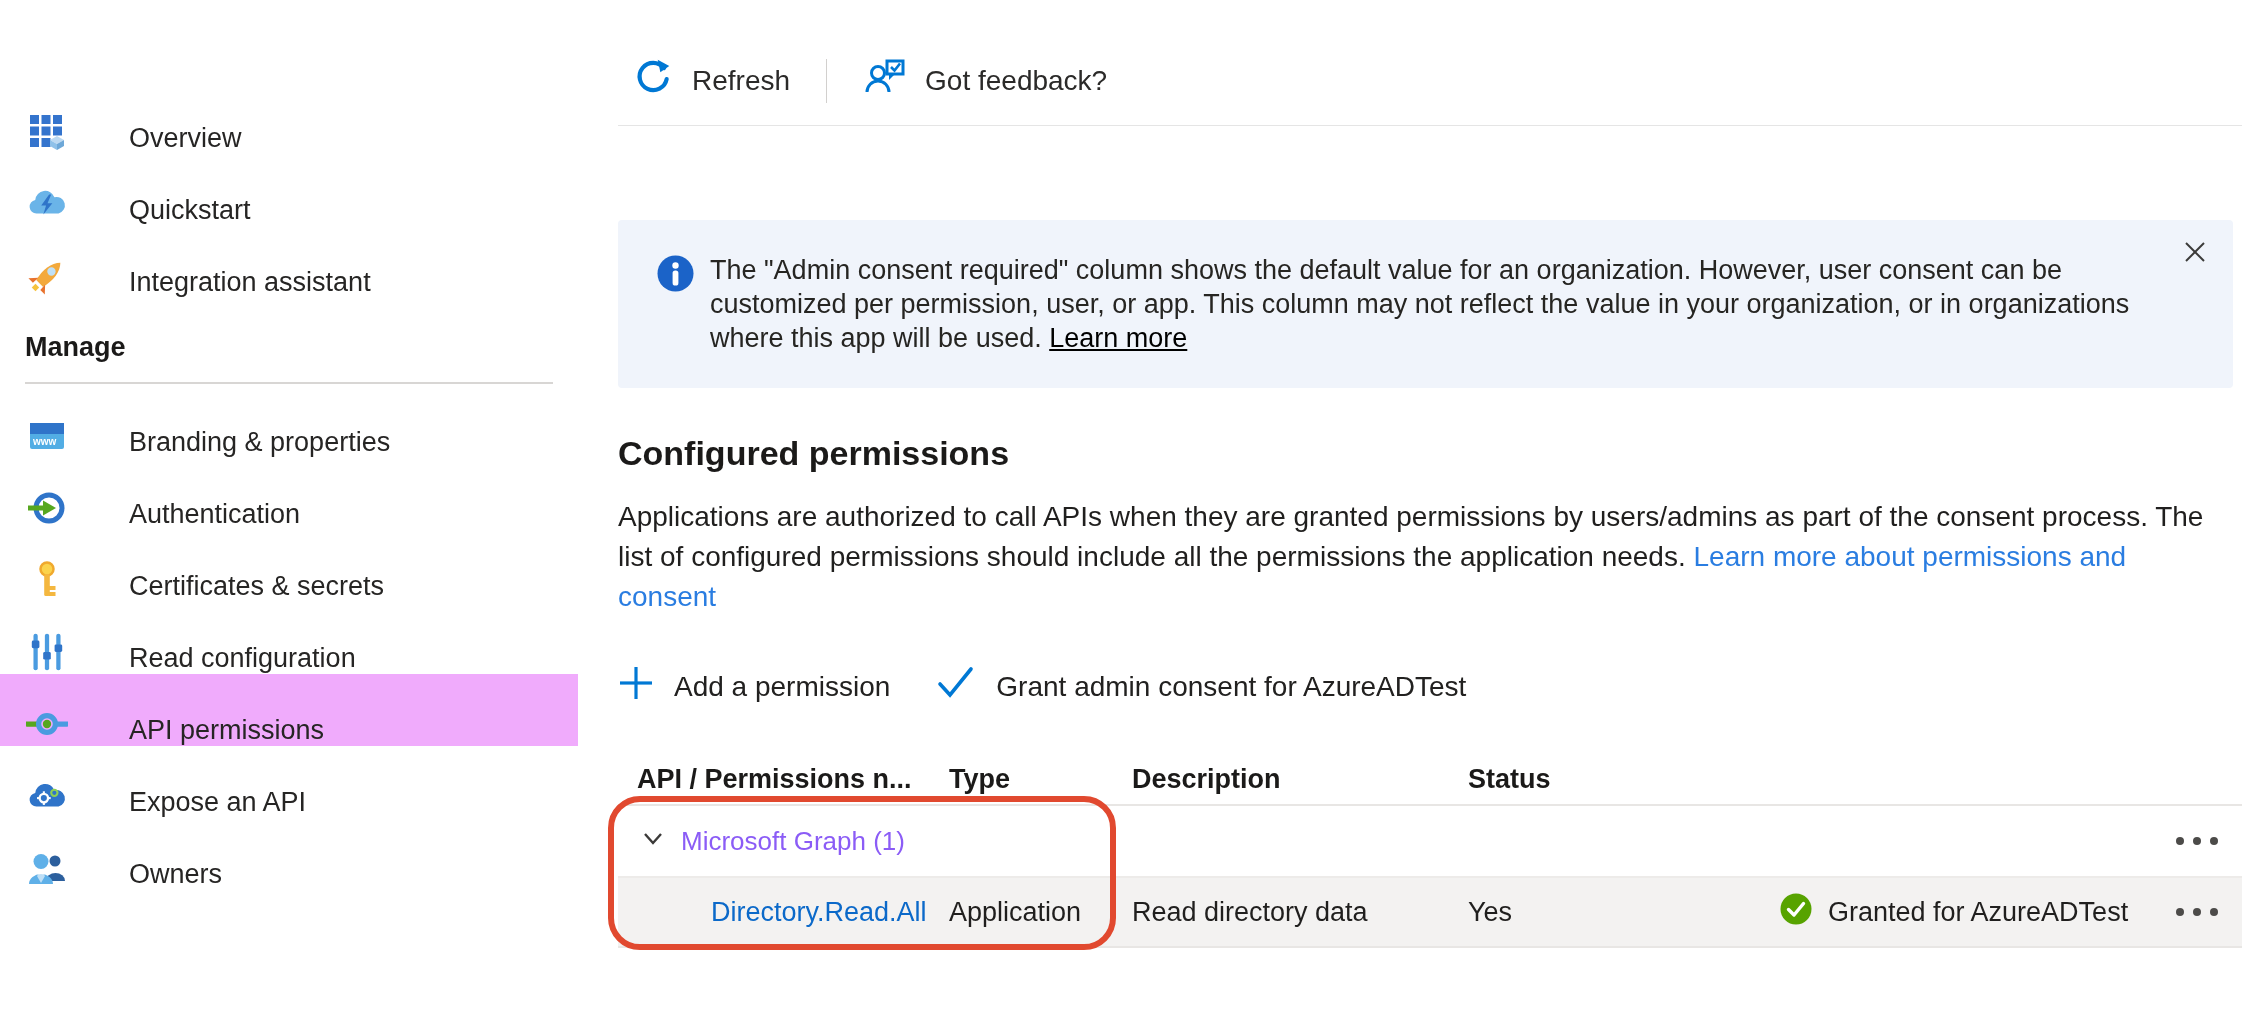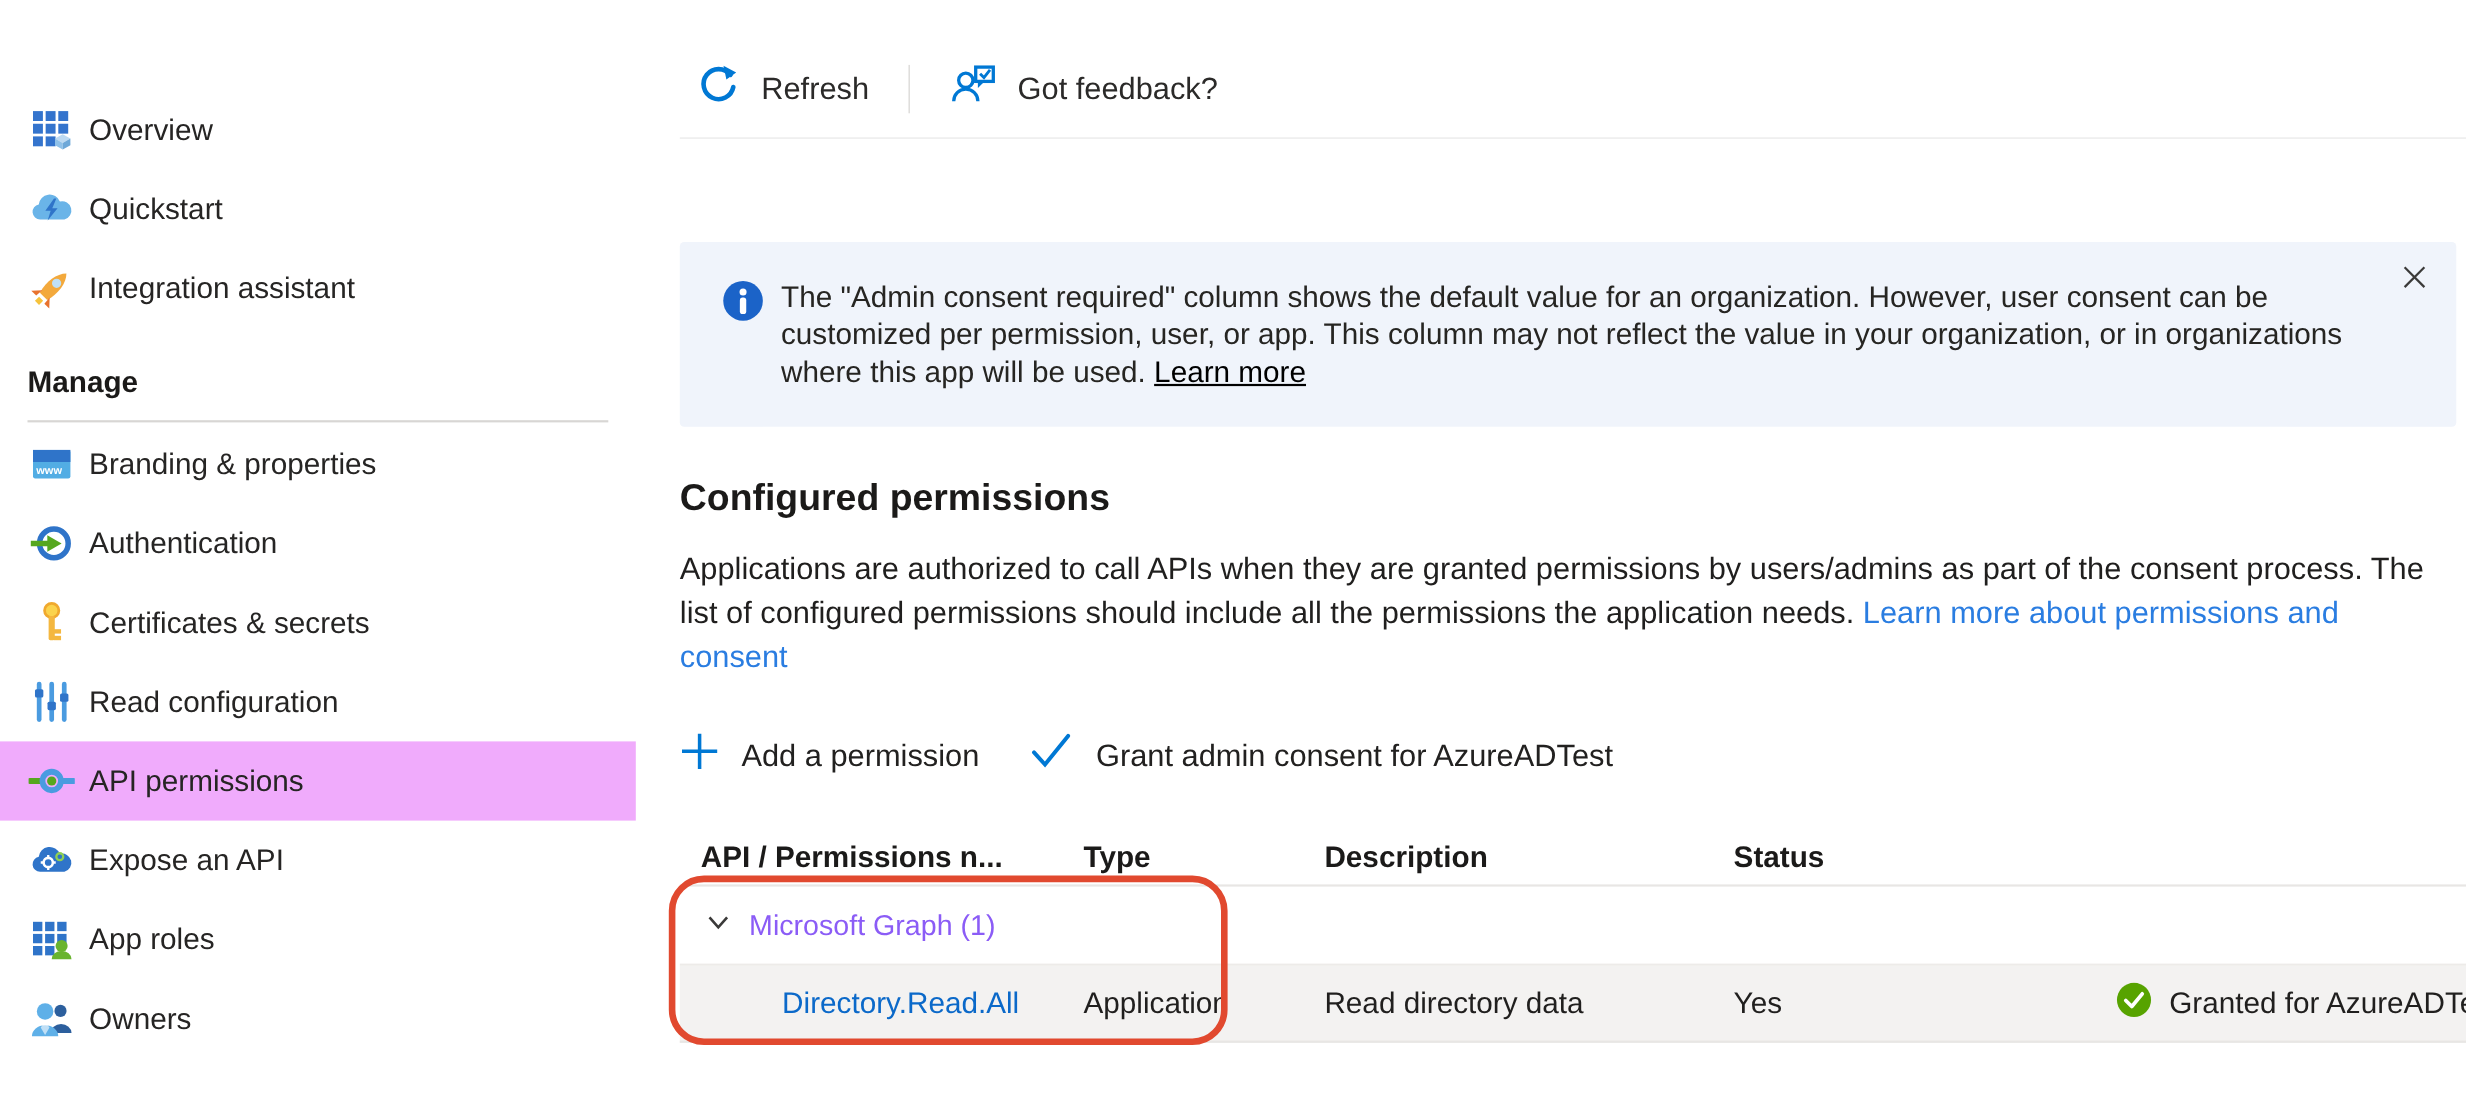--- a/index.html
+++ b/index.html
@@ -10,22 +10,22 @@
   
   .sidebar { width:578px; flex:none; padding-top:64px; }
   .search-row { display:flex; align-items:center; padding-left:25px; }
   .search-box { width:466px; height:52px; border:2px solid #757575; border-radius:5px;
     display:flex; align-items:center; padding:0 13px; background:#fff; }
   .search-box input { border:none; outline:none; width:100%; font-size:27px;
     font-family:"Liberation Sans", sans-serif; color:#201f1e; margin-left:12px; }
   .search-box input::placeholder { color:#4f4d4b; opacity:1; }
   .collapse-btn { margin-left:26px; font-size:38px; color:#4c4a48; cursor:pointer; line-height:1; }
   .nav { margin-top:18px; }
-  .nav-item { height:72px; display:flex; align-items:center; padding-left:25px;
-    font-size:27px; cursor:pointer; color:#262524; }
+  .nav-item { height:72px; display:flex; align-items:flex-end; padding-left:25px;
+    font-size:27px; cursor:pointer; color:#262524;gap:48px; }
   .nav-item .ic { width:44px; height:44px; flex:none; display:flex; align-items:center; justify-content:center; }
   .nav-item .lbl { margin-left:12px; white-space:nowrap; }
   .nav-item.selected { background:#f0abfc; }
   .nav-section { margin-top:28px; padding-left:25px; font-size:27px; font-weight:700; color:#1b1a19; height:42px; display:flex; align-items:center;}
   .nav-divider { border:none; border-top:2px solid #d8d6d4; margin:14px 25px 2px 25px; }
 
   
   .content { position:relative; flex:1; padding-left:40px; }
   .toolbar { display:flex; align-items:center; height:126px; border-bottom:1px solid #e5e5e5;
     padding-top:36px; padding-left:14px; }
@@ -43,21 +43,21 @@
   .page-heading { margin-top:46px; font-size:34px; font-weight:600; color:#1b1a19; }
   .intro { margin-top:24px; width:1600px; font-size:28px; line-height:40px; color:#201f1e; }
   .intro a { color:#2a7de1; text-decoration:none; cursor:pointer; }
 
   .actions { margin-top:48px; display:flex; align-items:center; }
   .action-btn { display:flex; align-items:center; font-size:28px; color:#222120; cursor:pointer; }
   .action-btn .lbl { margin-left:20px; }
   .action-btn + .action-btn { margin-left:46px; }
 
   .table-wrap { position:relative; margin-top:46px; width:1624px; }
-  .trow { display:grid; grid-template-columns:331px 183px 336px 312px 396px 1fr; align-items:center;gap:36px; }
+  .trow { display:grid; grid-template-columns:331px 183px 336px 312px 396px 1fr; align-items:center; }
   .thead { height:52px; font-size:27px; font-weight:700; color:#1b1a19;
     border-bottom:2px solid #e8e6e4; }
   .thead .cell:first-child { padding-left:19px; }
   .group-row { height:72px; border-bottom:2px solid #edebe9; }
   .group-cell { grid-column:1 / 6; display:flex; align-items:center; padding-left:24px; cursor:pointer; }
   .group-cell .name { margin-left:17px; font-size:26px; color:#8b5cf6; }
   .data-row { height:70px; background:#f3f2f1; border-bottom:2px solid #e8e6e4; font-size:27px; }
   .data-row .perm { padding-left:93px; color:#0b69c9; cursor:pointer; }
   .status-cell { display:flex; align-items:center; }
   .status-cell .lbl { margin-left:16px; }
@@ -192,39 +192,20 @@
               <g stroke="#ffffff" stroke-width="2">
                 <line x1="17" y1="15.5" x2="17" y2="18"></line>
                 <line x1="17" y1="26" x2="17" y2="28.5"></line>
                 <line x1="10.5" y1="22" x2="13" y2="22"></line>
                 <line x1="21" y1="22" x2="23.5" y2="22"></line>
               </g>
               <circle cx="27" cy="17" r="3" fill="none" stroke="#8fd052" stroke-width="2"></circle>
             </svg>
         </span>
         <span class="lbl">Expose an API</span>
-      </div>
-      <div class="nav-item">
-        <span class="ic">
-          <svg width="40" height="40" viewBox="0 0 40 40">
-              <g fill="#2f74c9">
-                <rect x="3" y="4" width="8.5" height="8.5"></rect>
-                <rect x="14" y="4" width="8.5" height="8.5"></rect>
-                <rect x="25" y="4" width="8.5" height="8.5"></rect>
-                <rect x="3" y="15" width="8.5" height="8.5"></rect>
-                <rect x="14" y="15" width="8.5" height="8.5"></rect>
-                <rect x="25" y="15" width="8.5" height="8.5"></rect>
-                <rect x="3" y="26" width="8.5" height="8.5"></rect>
-                <rect x="14" y="26" width="8.5" height="8.5"></rect>
-              </g>
-              <circle cx="29" cy="26" r="5.5" fill="#69b42e"></circle>
-              <path d="M20 38 a9 7.5 0 0 1 18 0 z" fill="#69b42e"></path>
-            </svg>
-        </span>
-        <span class="lbl">App roles</span>
       </div>
       <div class="nav-item">
         <span class="ic">
           <svg width="40" height="40" viewBox="0 0 40 40">
               <circle cx="28" cy="13" r="5.5" fill="#2c5f9d"></circle>
               <path d="M19 33 a9.5 8 0 0 1 19 0 z" fill="#2c5f9d"></path>
               <circle cx="14" cy="13.5" r="7.5" fill="#5fb0e8"></circle>
               <path d="M2 36 a12 10 0 0 1 24 0 z" fill="#5fb0e8"></path>
               <polygon points="14,23 18,28 14,35 10,28" fill="#ffffff" opacity="0.6"></polygon>
             </svg>

